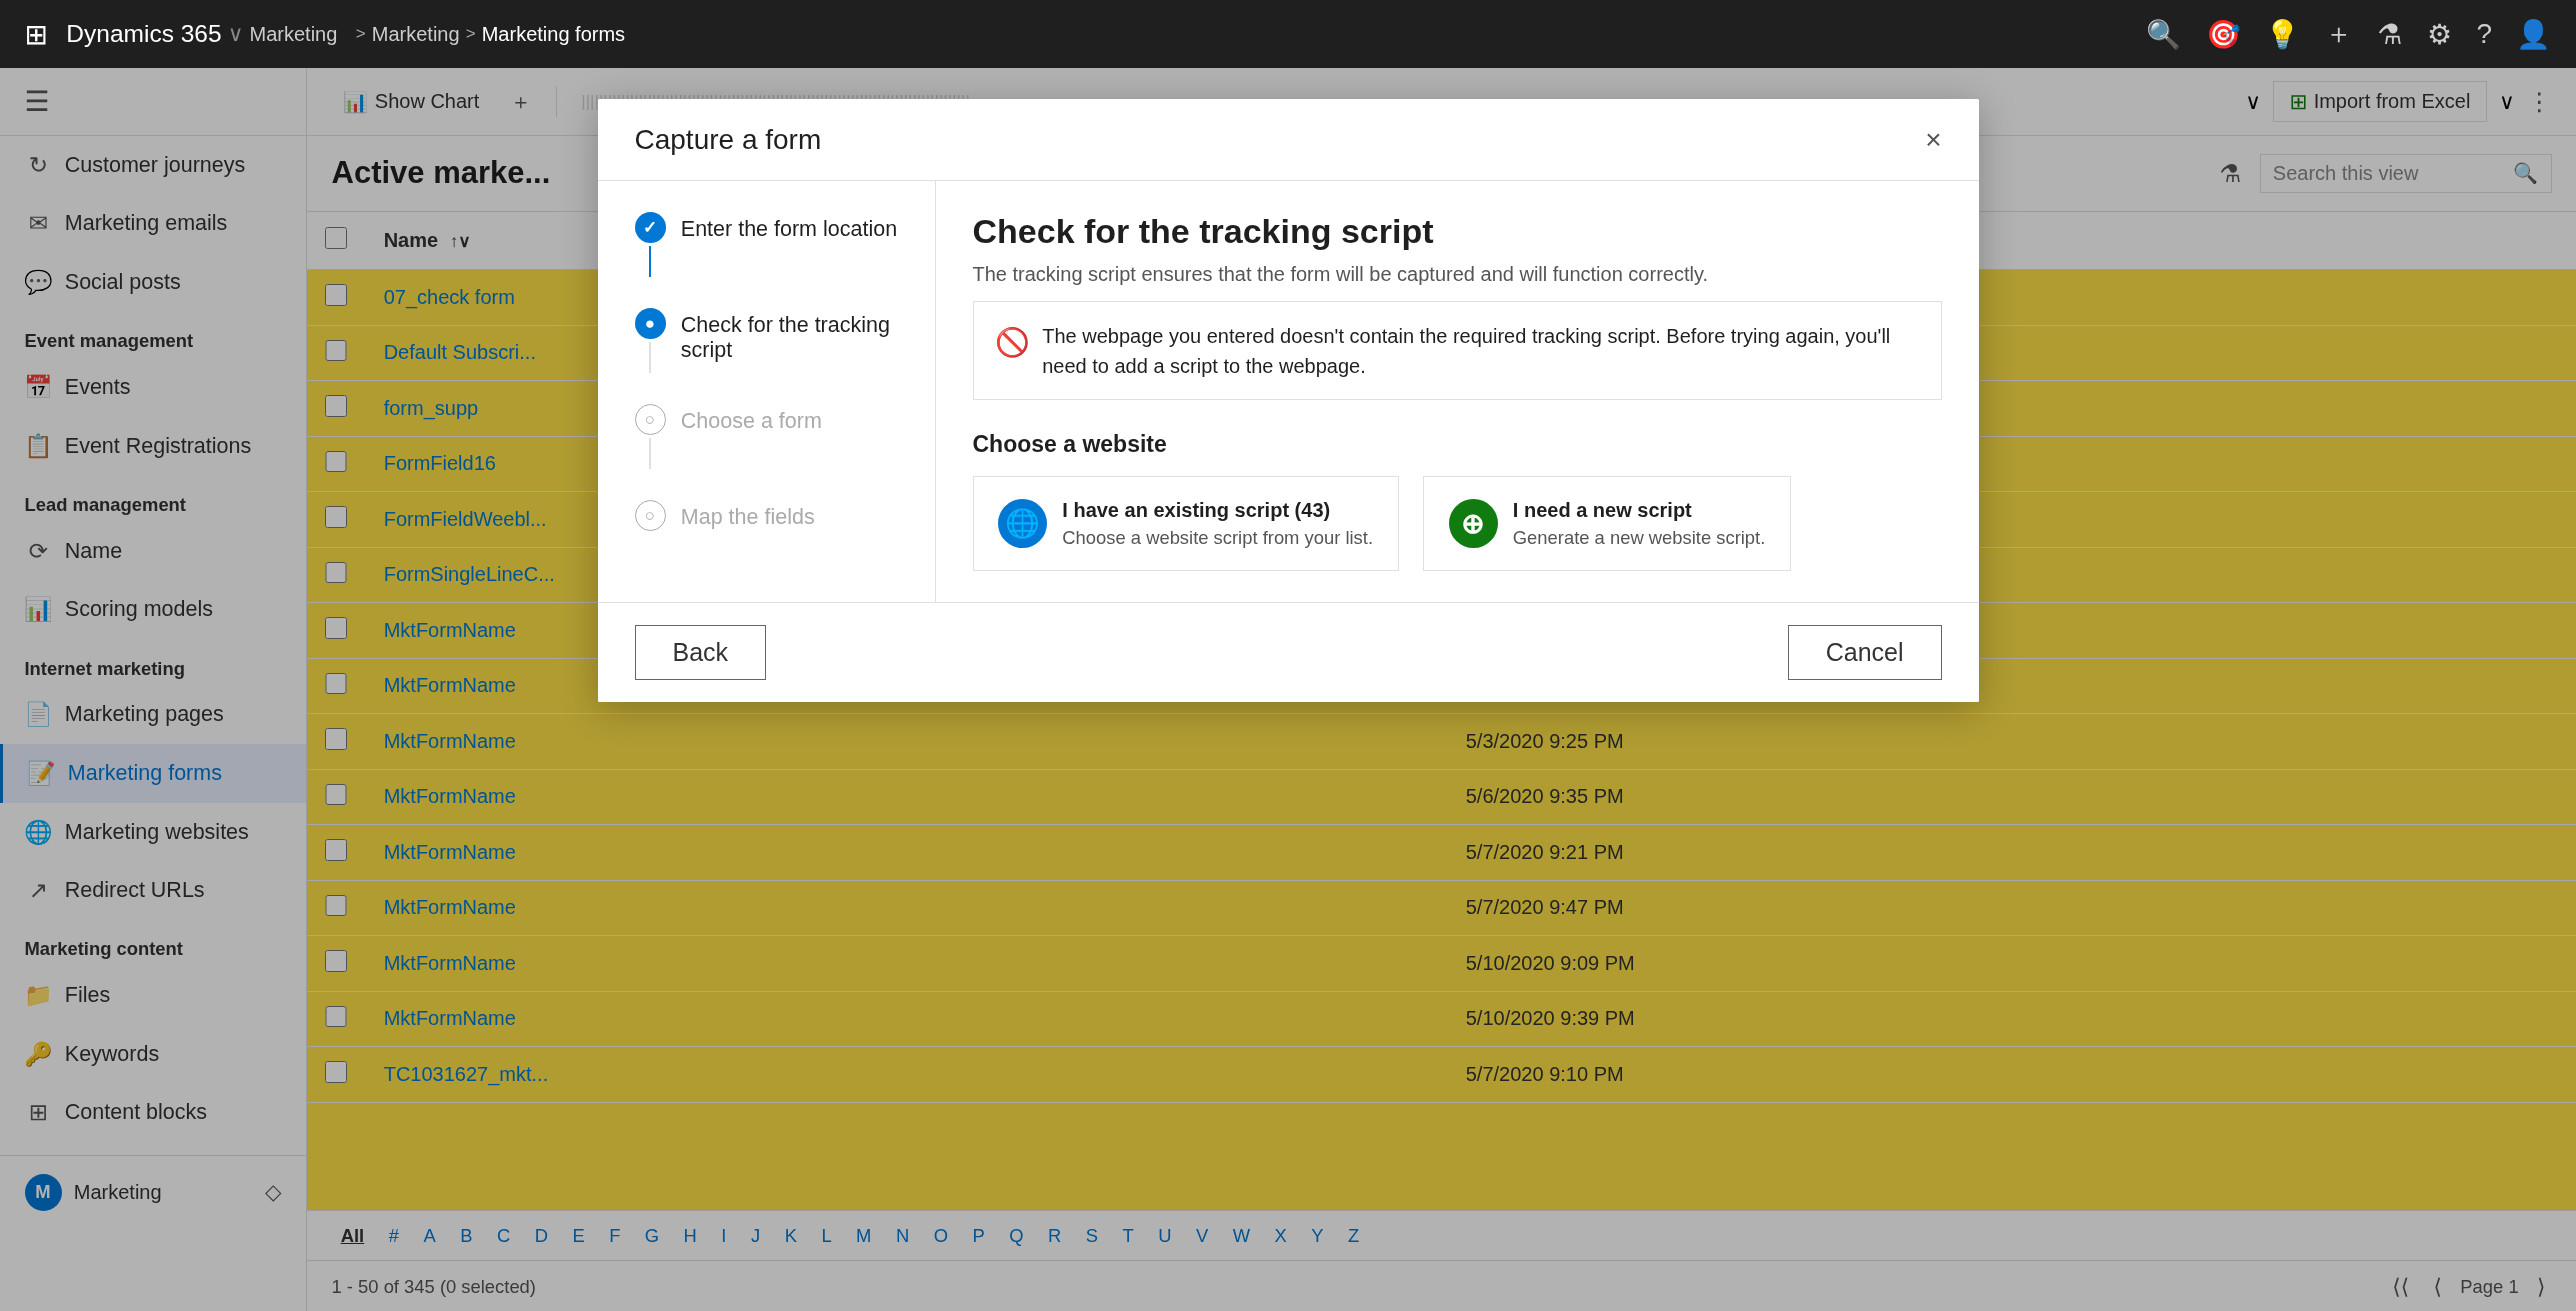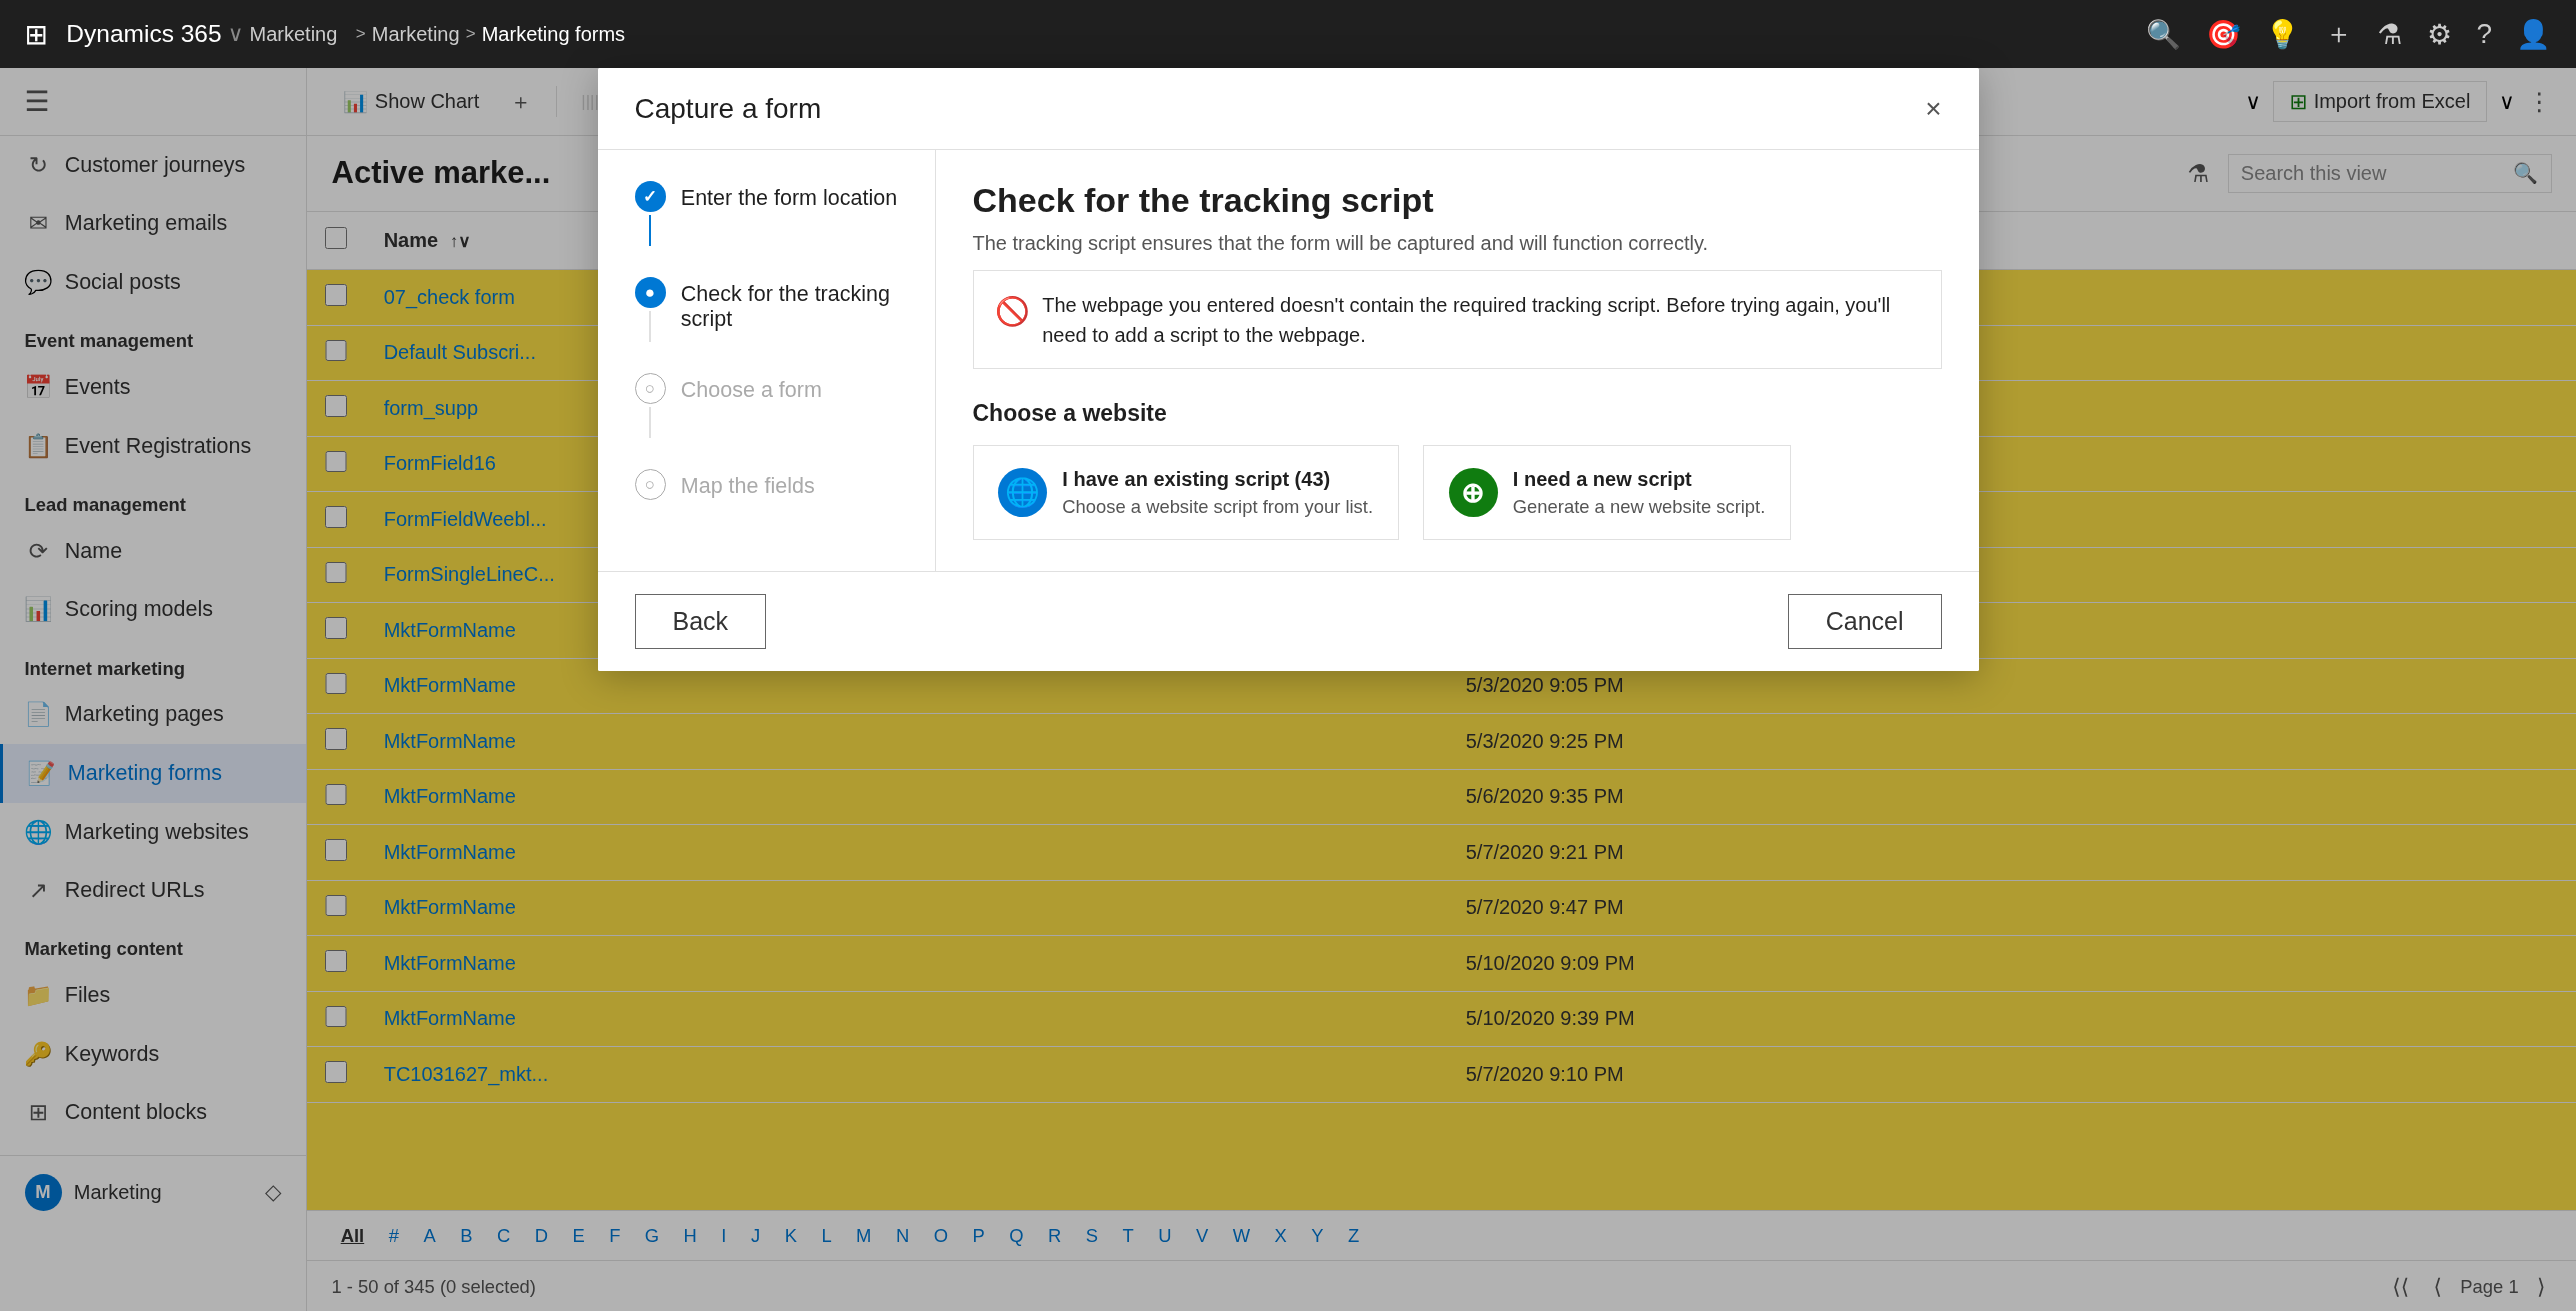--- a/index.html
+++ b/index.html
@@ -67,21 +67,21 @@
     .content-title-bar {
       background: #fff; padding: 18.4px 24.5px; border-bottom: 0.8px solid #e0e0e0;
       display: flex; align-items: center; justify-content: space-between;
     }
     .content-title { font-size: 31px; font-weight: 600; color: #1f1f1f; }
     .title-right { display: flex; align-items: center; gap: 18.4px; }
     .filter-icon { font-size: 24.5px; color: #555; cursor: pointer; }
     .search-box {
       display: flex; align-items: center; gap: 6.1px;
       border: 0.8px solid #e0e0e0; padding: 6.1px 12.3px;
-      font-size: 20px; color: #888; width: 324px; background: #fff;
+      font-size: 20px; color: #888; width: 292px; background: #fff;
     }
 
     
     .table-container { flex: 1; overflow-y: auto; background: #fde047; }
     table { width: 100%; border-collapse: collapse; }
     thead th {
       font-size: 20px; font-weight: 600; color: #333;
       padding: 15.3px 18.4px; border-bottom: 1.5px solid #e0e0e0;
       text-align: left; white-space: nowrap;
       background: #fff; position: sticky; top: 0; z-index: 1;
@@ -108,20 +108,21 @@
       padding: 9.2px 24.5px; font-size: 18.4px; color: #555;
     }
     .status-bar-nav { display: flex; align-items: center; gap: 12.3px; }
     .nav-btn { font-size: 21.5px; cursor: pointer; color: #555; padding: 3.1px 6.1px; }
 
     
     .modal-overlay {
       position: absolute; top: 68px; left: 0; right: 0; bottom: 0;
       background: rgba(0,0,0,0.3); z-index: 100;
       display: flex; align-items: flex-start; justify-content: center;
+      padding-top: 31px;
     }
     .modal {
       background: #fff; width: 1381px; max-height: 1074px;
       box-shadow: 0 6.1px 37px rgba(0,0,0,0.25);
       display: flex; flex-direction: column;
       border-radius: 1.5px;
     }
     .modal-header {
       display: flex; align-items: center; justify-content: space-between;
       padding: 24.5px 37px; border-bottom: 0.8px solid #e0e0e0;

